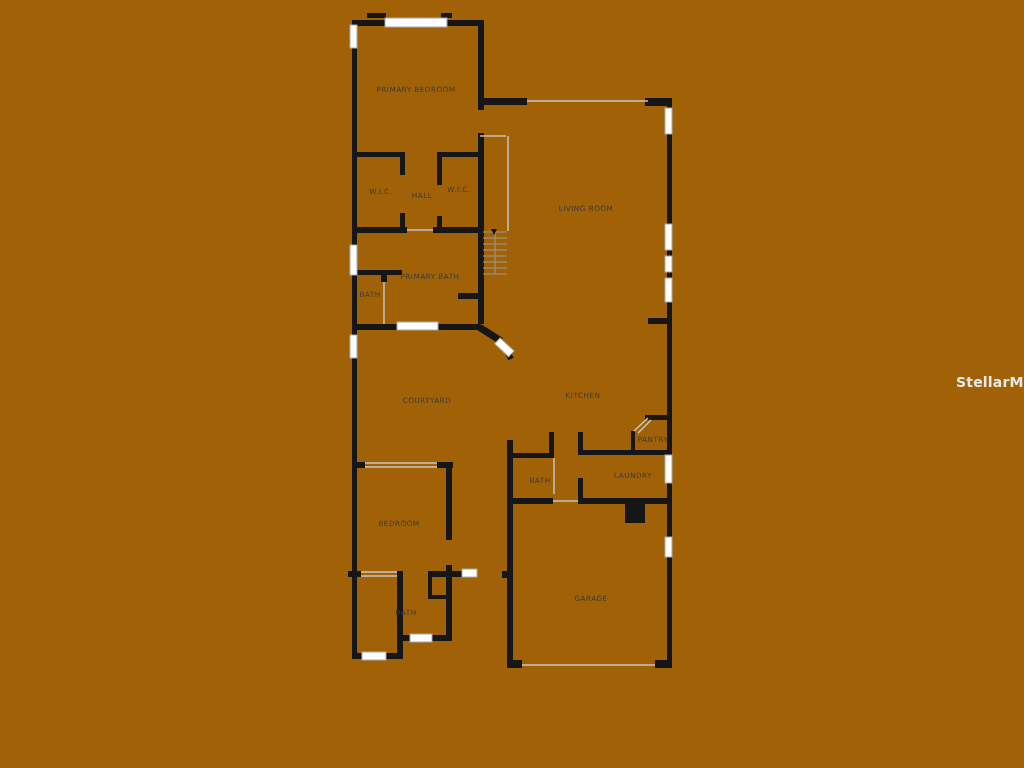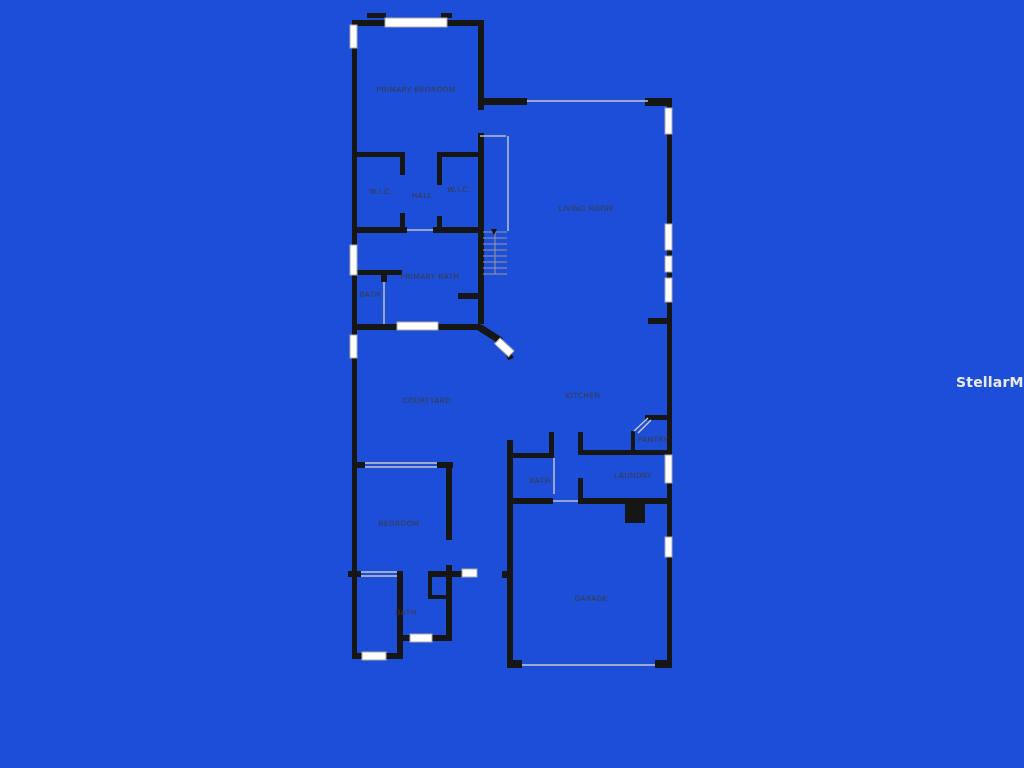--- a/index.html
+++ b/index.html
@@ -4,21 +4,21 @@
 <style>
   :root{
     --wall:#161616;
     --window-border:#a9a9a9;
     --opening-line:#c9c9c9;
     --stair-tread:#9a9a9a;
     --label:#3b3b3b;
     --watermark:#e9e9e9;
   }
   html,body{margin:0;padding:0;background:#ffffff;}
-  .stage{position:relative;width:1024px;height:768px;background:#1d4ed8;overflow:hidden;
+  .stage{position:relative;width:1024px;height:768px;background:#a16207;overflow:hidden;
          font-family:"DejaVu Sans", sans-serif;}
   svg{position:absolute;left:0;top:0;}
   .w{fill:var(--wall);stroke:none;}
   .dw{stroke:var(--wall);fill:none;}
   .win{fill:#ffffff;stroke:var(--window-border);stroke-width:1;}
   .thin{stroke:var(--opening-line);stroke-width:1.4;fill:none;}
   .tread{stroke:var(--stair-tread);stroke-width:1;fill:none;}
   .lbl{fill:var(--label);font-size:7.3px;letter-spacing:0.45px;text-anchor:middle;
        font-family:"DejaVu Sans", sans-serif;}
   .watermark{position:absolute;left:956px;top:374px;width:70px;

